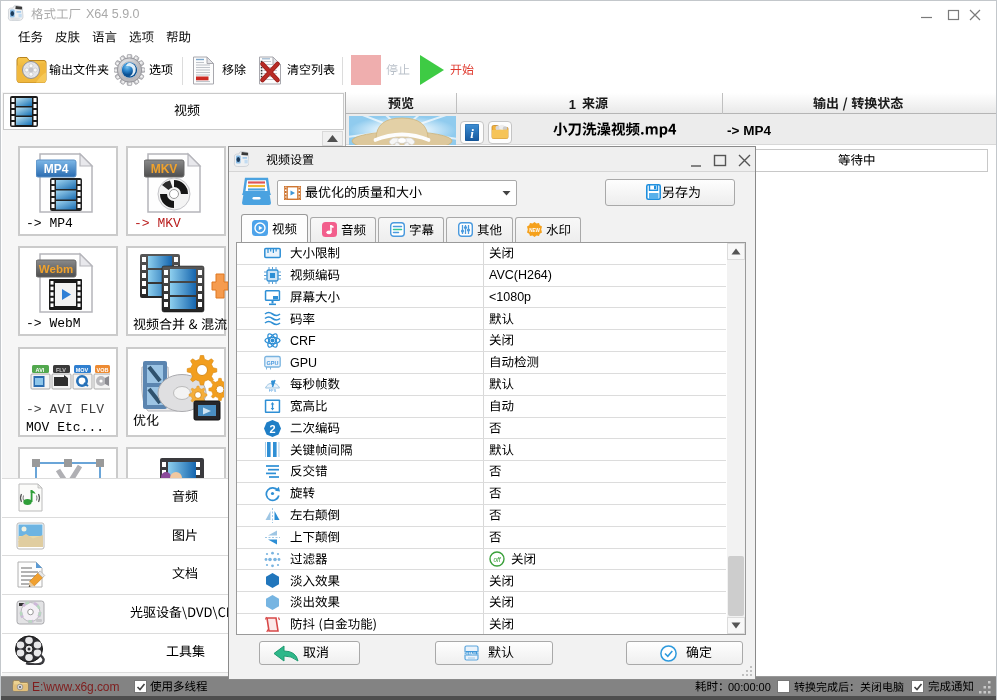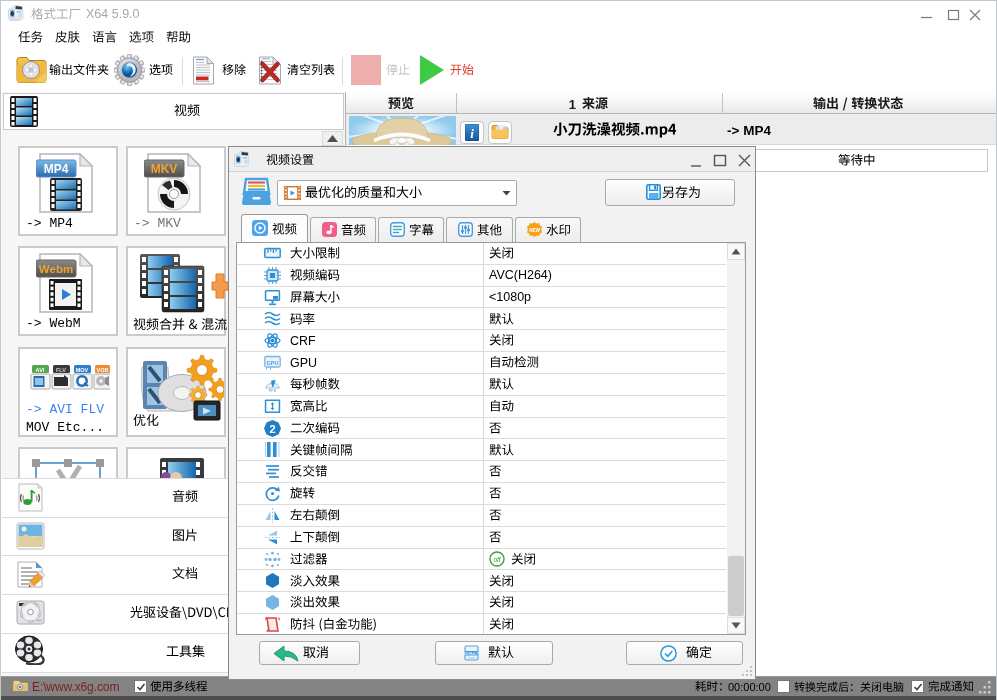--- a/index.html
+++ b/index.html
@@ -274,21 +274,21 @@
     <rect x="0" y="8" width="40" height="17" rx="2" fill="url(#mkvl)" stroke="#666"></rect>
     <text x="20" y="21" font-family="Liberation Sans" font-size="12" font-weight="bold" fill="#f0a22c" text-anchor="middle">MKV</text>
     <circle cx="30" cy="42" r="16" fill="#f4f4f4" stroke="#c4c4c8"></circle>
     <g fill="#161616">
       <path d="M30 28 A14 14 0 0 1 44 42 L37 42 A7 7 0 0 0 30 35Z"></path>
       <path d="M30 56 A14 14 0 0 1 16 42 L23 42 A7 7 0 0 0 30 49Z"></path>
       <path d="M18 33 A14 14 0 0 1 26 28.5 L28.5 35.5 A7 7 0 0 0 24.5 38Z" opacity=".9"></path>
     </g>
     <circle cx="30" cy="42" r="4.5" fill="#fff" stroke="#999"></circle>
   </svg>
-<div style="position:absolute;top:223px;font:normal 13px 'Liberation Mono',sans-serif;color:#737373;transform:translateY(-50%);white-space:nowrap;letter-spacing:0;left:134px">-&gt; MKV</div>
+<div style="position:absolute;top:223px;font:normal 13px 'Liberation Mono',sans-serif;color:#b91c1c;transform:translateY(-50%);white-space:nowrap;letter-spacing:0;left:134px">-&gt; MKV</div>
 <div style="position:absolute;left:18px;top:246px;width:100px;height:90px;background:#fff;border:2px solid #cbcbcb;overflow:hidden"></div>
 <div style="position:absolute;left:126px;top:246px;width:100px;height:90px;background:#fff;border:2px solid #cbcbcb;overflow:hidden"></div>
 <svg style="position:absolute;left:36px;top:252px" width="62" height="64" viewBox="0 0 62 64">
     <path d="M4 2 L44 2 L56 14 L56 60 L4 60Z" fill="#fefefe" stroke="#b5b5bb" stroke-width="1.5"></path>
     <path d="M44 2 L44 14 L56 14Z" fill="#e8e8ec" stroke="#b5b5bb" stroke-width="1.2"></path>
     <rect x="0" y="8" width="40" height="17" rx="2" fill="url(#mkvl)" stroke="#666"></rect>
     <text x="20" y="21" font-family="Liberation Sans" font-size="11.5" font-weight="bold" fill="#f0a22c" text-anchor="middle">Webm</text>
     <rect x="13" y="27" width="33" height="31" fill="#191919" rx="1"></rect>
     <rect x="19" y="31" width="21" height="23" fill="#f2f2f2"></rect>
     <path d="M26 37 L35 42.5 L26 48Z" fill="#2f7fd6"></path>
@@ -392,21 +392,21 @@
     </g>
     <g transform="translate(63,0)">
       <rect x="2" y="0" width="15" height="8" rx="1.5" fill="#ed8b33"></rect>
       <text x="9.5" y="6.5" font-size="5.5" font-family="Liberation Sans" font-weight="bold" fill="#fff" text-anchor="middle">VOB</text>
       <rect x="1" y="9" width="17" height="15" rx="1" fill="#f4f4f4" stroke="#aaa"></rect>
       <circle cx="8" cy="16" r="5" fill="#b8b8bc"></circle>
       <circle cx="8" cy="16" r="1.6" fill="#fff"></circle>
       <path d="M12 13 L16 11 L16 21 L12 19Z" fill="#8a8a90"></path>
     </g>
   </svg>
-<div style="position:absolute;top:409px;font:normal 13px 'Liberation Mono',sans-serif;color:#3b82f6;transform:translateY(-50%);white-space:nowrap;letter-spacing:0;left:26px">-&gt; AVI FLV</div>
+<div style="position:absolute;top:409px;font:normal 13px 'Liberation Mono',sans-serif;color:#404040;transform:translateY(-50%);white-space:nowrap;letter-spacing:0;left:26px">-&gt; AVI FLV</div>
 <div style="position:absolute;top:427px;font:normal 13px 'Liberation Mono',sans-serif;color:#000;transform:translateY(-50%);white-space:nowrap;letter-spacing:0;left:26px">MOV Etc...</div>
 <svg style="position:absolute;left:138px;top:353px" width="86" height="70" viewBox="0 0 86 70">
     <path d="M4 14 Q2 50 10 58 L40 58 Q30 40 30 14Z" fill="#e8e8ea" stroke="#b8b8bc"></path>
     <rect x="5" y="8" width="24" height="48" fill="#5b85b0" rx="2"></rect>
     <rect x="9" y="12" width="16" height="18" fill="#9cc4e4"></rect>
     <rect x="9" y="34" width="16" height="18" fill="#9cc4e4"></rect>
     <path d="M11 14 L22 28 M11 36 L22 50" stroke="#30526e" stroke-width="4"></path>
     <ellipse cx="44" cy="40" rx="24" ry="18.5" fill="#dfdfe1" stroke="#ababaf"></ellipse>
     <ellipse cx="44" cy="40" rx="8.5" ry="6.5" fill="#f3f3f3" stroke="#bbb"></ellipse>
     <defs>

